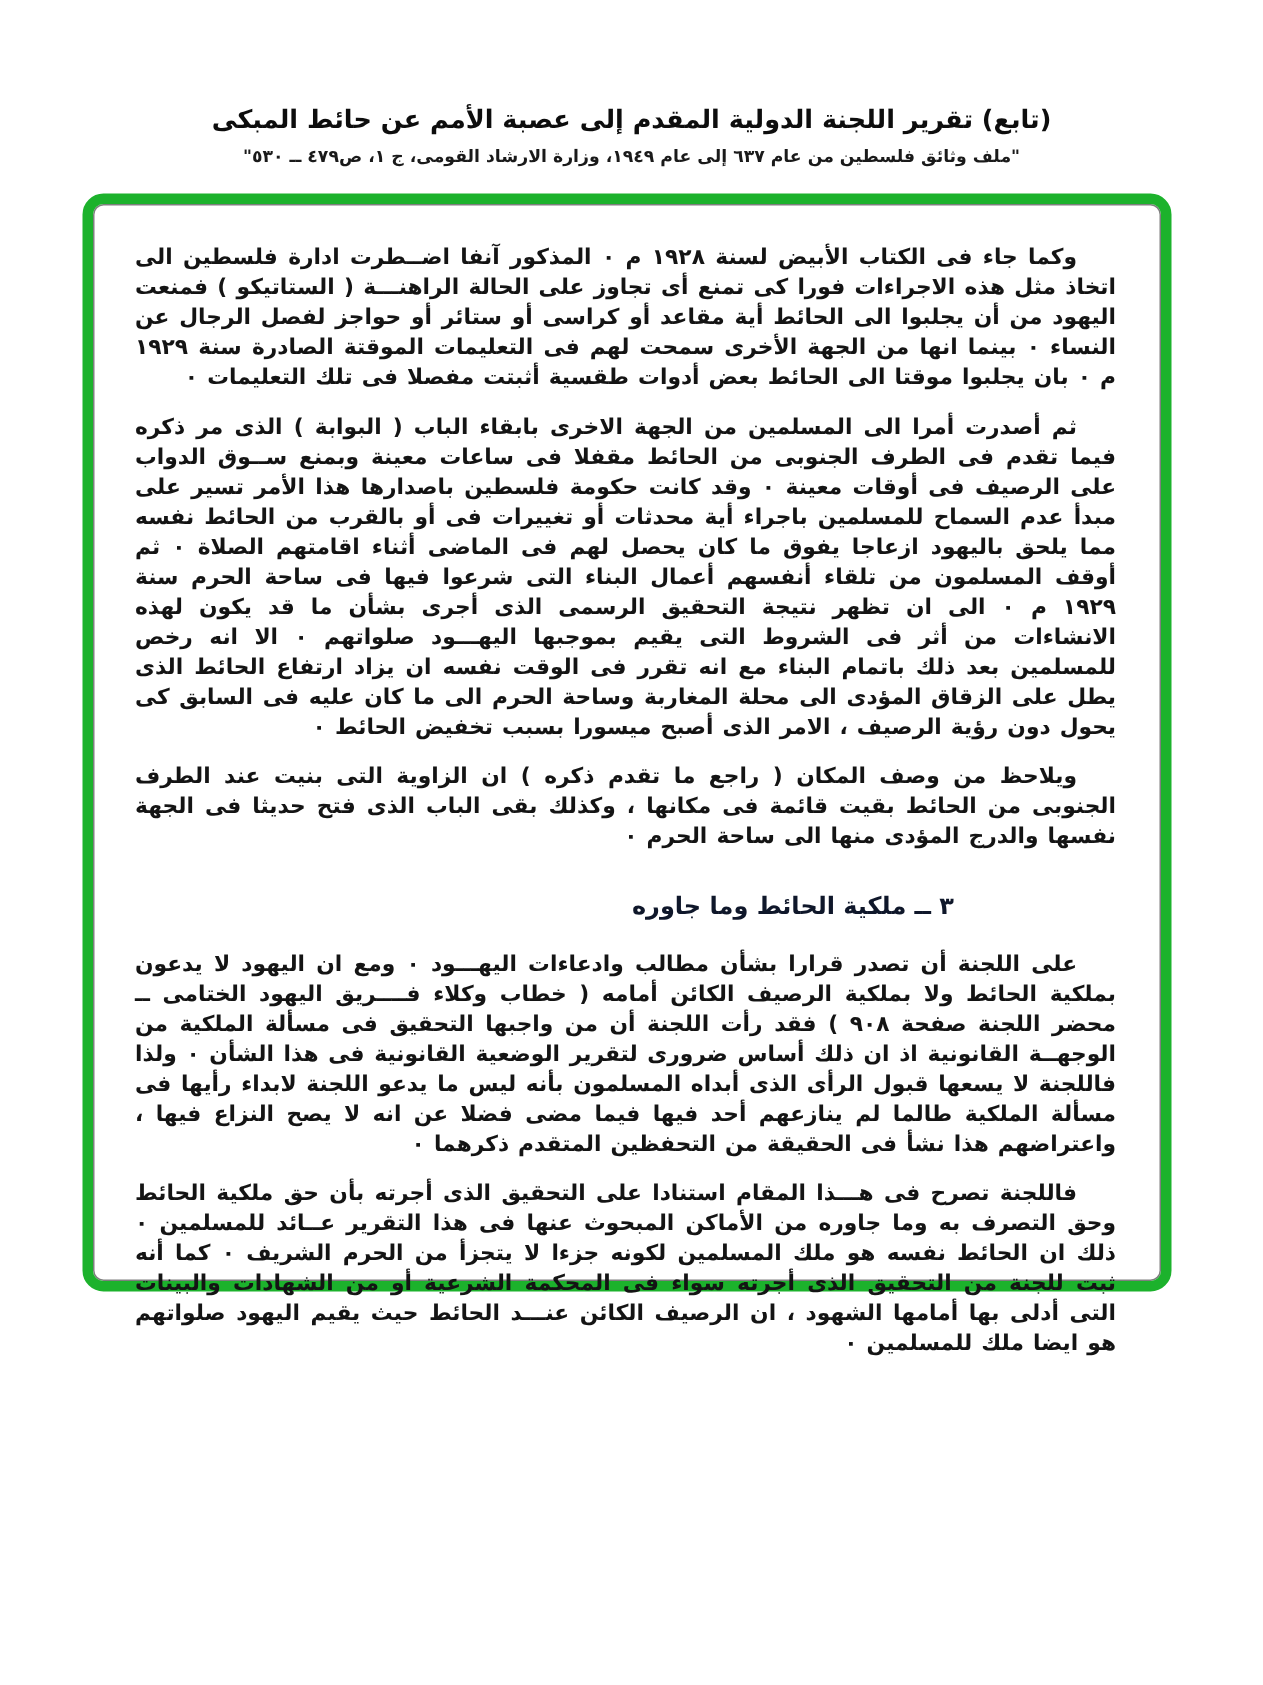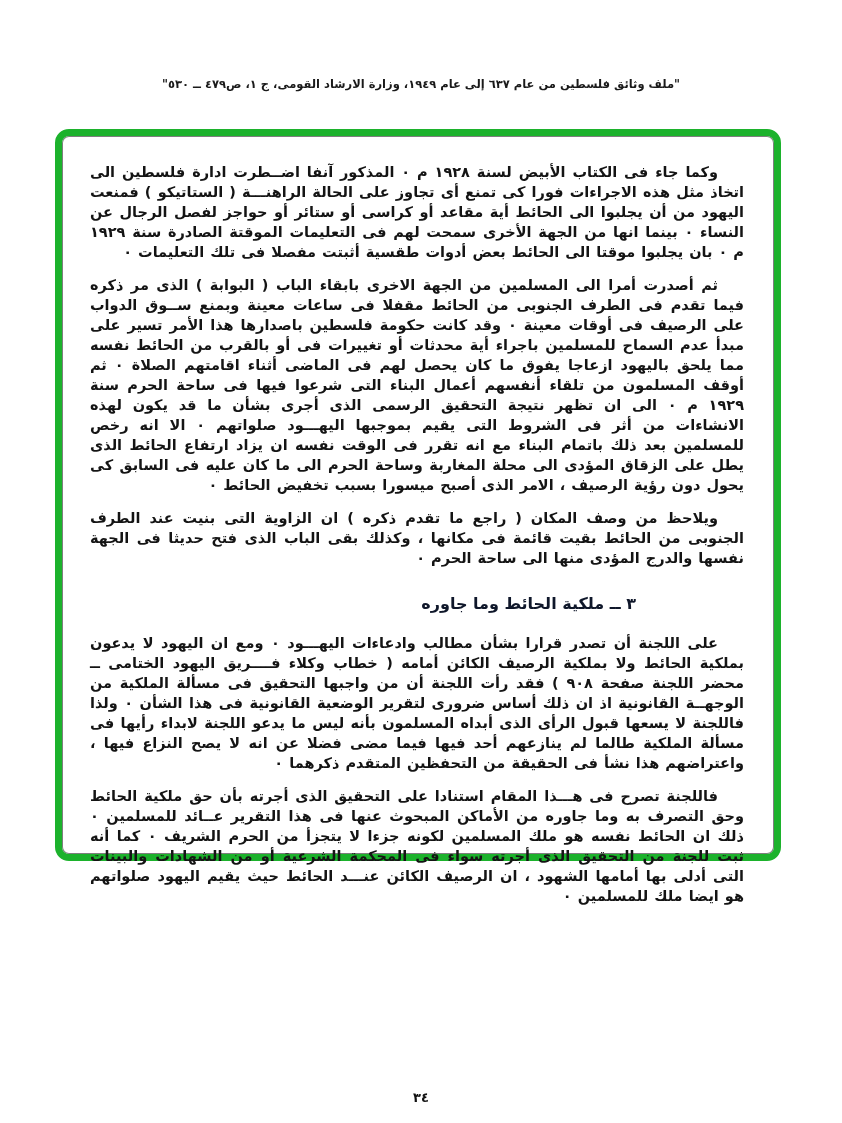--- a/index.html
+++ b/index.html
@@ -75,31 +75,31 @@
     font-weight: bold;
     color: #111111;
   }
 </style>
 </head>
 <body>
 
 <div class="page">
 
   <div class="doc-header">
+    <div class="doc-title" dir="rtl">(تابع) تقرير اللجنة الدولية المقدم إلى عصبة الأمم عن حائط المبكى</div>
     <div class="doc-source" dir="rtl">"ملف وثائق فلسطين من عام ٦٣٧ إلى عام ١٩٤٩، وزارة الارشاد القومى، ج ١، ص٤٧٩ ــ ٥٣٠"</div>
   </div>
 
   <div class="highlight-box">
     <div class="body-text">
       <p dir="rtl">وكما جاء فى الكتاب الأبيض لسنة ١٩٢٨ م ٠ المذكور آنفا اضــطرت ادارة فلسطين الى اتخاذ مثل هذه الاجراءات فورا كى تمنع أى تجاوز على الحالة الراهنـــة ( الستاتيكو ) فمنعت اليهود من أن يجلبوا الى الحائط أية مقاعد أو كراسى أو ستائر أو حواجز لفصل الرجال عن النساء ٠ بينما انها من الجهة الأخرى سمحت لهم فى التعليمات الموقتة الصادرة سنة ١٩٢٩ م ٠ بان يجلبوا موقتا الى الحائط بعض أدوات طقسية أثبتت مفصلا فى تلك التعليمات ٠</p>
       <p dir="rtl">ثم أصدرت أمرا الى المسلمين من الجهة الاخرى بابقاء الباب ( البوابة ) الذى مر ذكره فيما تقدم فى الطرف الجنوبى من الحائط مقفلا فى ساعات معينة وبمنع ســوق الدواب على الرصيف فى أوقات معينة ٠ وقد كانت حكومة فلسطين باصدارها هذا الأمر تسير على مبدأ عدم السماح للمسلمين باجراء أية محدثات أو تغييرات فى أو بالقرب من الحائط نفسه مما يلحق باليهود ازعاجا يفوق ما كان يحصل لهم فى الماضى أثناء اقامتهم الصلاة ٠ ثم أوقف المسلمون من تلقاء أنفسهم أعمال البناء التى شرعوا فيها فى ساحة الحرم سنة ١٩٢٩ م ٠ الى ان تظهر نتيجة التحقيق الرسمى الذى أجرى بشأن ما قد يكون لهذه الانشاءات من أثر فى الشروط التى يقيم بموجبها اليهـــود صلواتهم ٠ الا انه رخص للمسلمين بعد ذلك باتمام البناء مع انه تقرر فى الوقت نفسه ان يزاد ارتفاع الحائط الذى يطل على الزقاق المؤدى الى محلة المغاربة وساحة الحرم الى ما كان عليه فى السابق كى يحول دون رؤية الرصيف ، الامر الذى أصبح ميسورا بسبب تخفيض الحائط ٠</p>
       <p dir="rtl">ويلاحظ من وصف المكان ( راجع ما تقدم ذكره ) ان الزاوية التى بنيت عند الطرف الجنوبى من الحائط بقيت قائمة فى مكانها ، وكذلك بقى الباب الذى فتح حديثا فى الجهة نفسها والدرج المؤدى منها الى ساحة الحرم ٠</p>
 
       <h3 class="section-heading">٣ ــ ملكية الحائط وما جاوره</h3>
 
       <p dir="rtl">على اللجنة أن تصدر قرارا بشأن مطالب وادعاءات اليهـــود ٠ ومع ان اليهود لا يدعون بملكية الحائط ولا بملكية الرصيف الكائن أمامه ( خطاب وكلاء فــــريق اليهود الختامى ــ محضر اللجنة صفحة ٩٠٨ ) فقد رأت اللجنة أن من واجبها التحقيق فى مسألة الملكية من الوجهــة القانونية اذ ان ذلك أساس ضرورى لتقرير الوضعية القانونية فى هذا الشأن ٠ ولذا فاللجنة لا يسعها قبول الرأى الذى أبداه المسلمون بأنه ليس ما يدعو اللجنة لابداء رأيها فى مسألة الملكية طالما لم ينازعهم أحد فيها فيما مضى فضلا عن انه لا يصح النزاع فيها ، واعتراضهم هذا نشأ فى الحقيقة من التحفظين المتقدم ذكرهما ٠</p>
       <p dir="rtl">فاللجنة تصرح فى هـــذا المقام استنادا على التحقيق الذى أجرته بأن حق ملكية الحائط وحق التصرف به وما جاوره من الأماكن المبحوث عنها فى هذا التقرير عــائد للمسلمين ٠ ذلك ان الحائط نفسه هو ملك المسلمين لكونه جزءا لا يتجزأ من الحرم الشريف ٠ كما أنه ثبت للجنة من التحقيق الذى أجرته سواء فى المحكمة الشرعية أو من الشهادات والبينات التى أدلى بها أمامها الشهود ، ان الرصيف الكائن عنـــد الحائط حيث يقيم اليهود صلواتهم هو ايضا ملك للمسلمين ٠</p>
     </div>
   </div>
 
-  <div class="page-number">٣٤</div>
 
 </div>
 
 </body></html>

